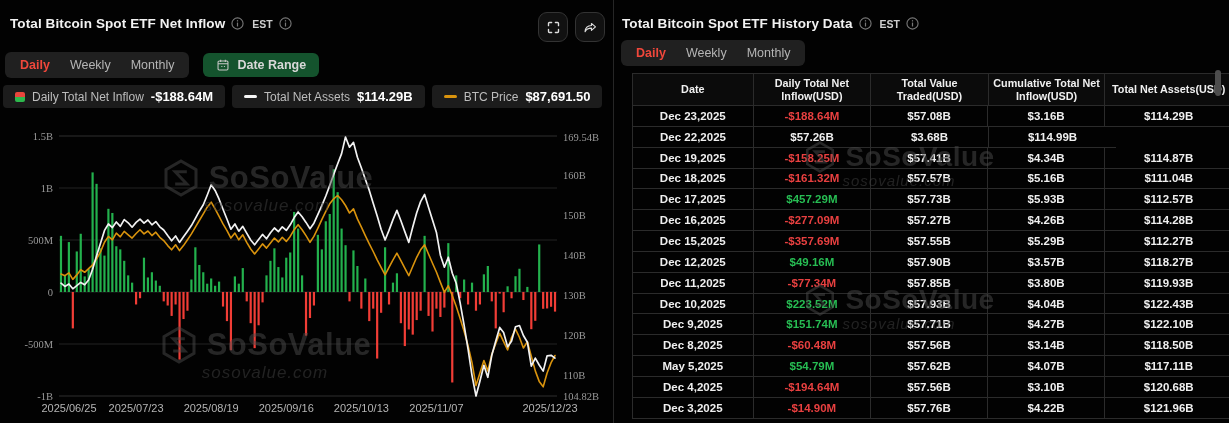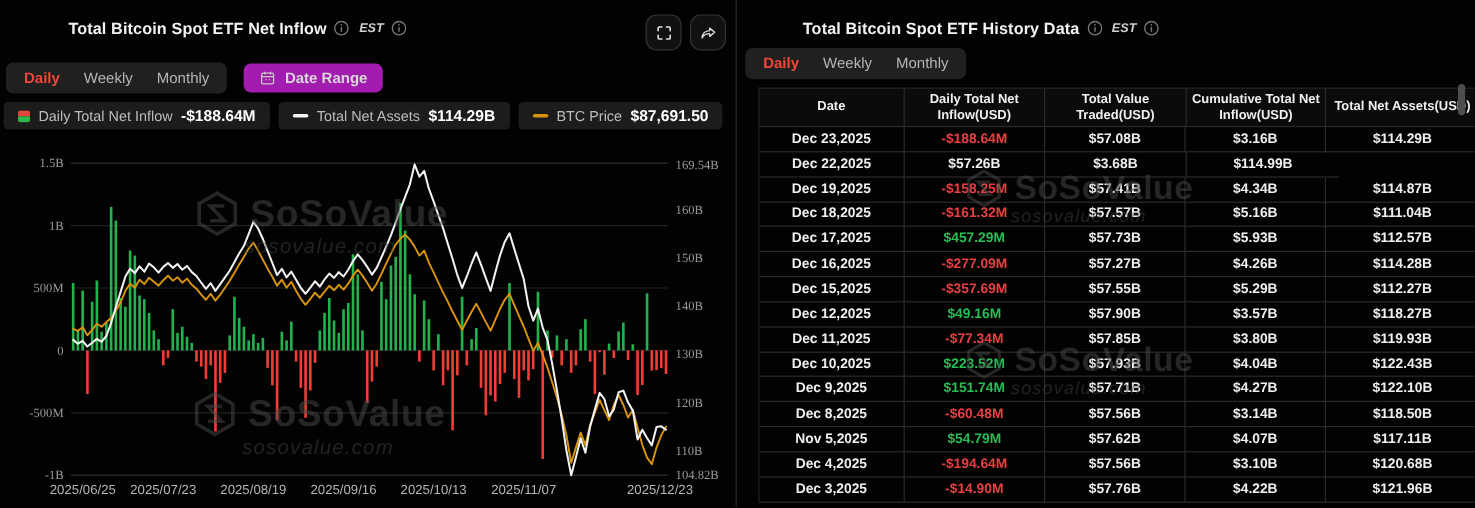--- a/index.html
+++ b/index.html
@@ -6,37 +6,37 @@
   html,body { background:#000; }
   body { font-family:"Liberation Sans", sans-serif; }
   .app { position:relative; width:1229px; height:423px; background:#020202; overflow:hidden; color:#e8e8e8; }
 
   
   .panel { position:absolute; top:0; height:423px; background:#020202; }
   .panel.left  { left:0; width:613px; }
   .panel.right { left:613px; width:696px; border-left:1px solid #262626; }
 
   
-  .panel-head { display:flex; align-items:flex-start; justify-content:space-between; padding:12px 8px 0 10px;margin-left:47px; }
+  .panel-head { display:flex; align-items:flex-start; justify-content:space-between; padding:12px 8px 0 10px; }
   .title-wrap { display:flex; align-items:center; gap:6px; padding-top:4px; }
   .panel-title { font-size:13.5px; font-weight:bold; color:#f2f2f2; letter-spacing:0.1px; }
-  .est { font-size:10.5px; font-weight:bold; color:#cfcfcf; margin-left:2px;font-style:italic; }
+  .est { font-size:10.5px; font-weight:bold; color:#cfcfcf; margin-left:2px; }
   .info-icon { display:inline-flex; color:#787878; }
   .info-icon svg { width:13px; height:13px; }
   .head-actions { display:flex; gap:7px; }
   .icon-btn { width:30px; height:30px; border-radius:9px; background:#111; border:1px solid #333;
               display:flex; align-items:center; justify-content:center; color:#dedede; cursor:pointer; }
   .icon-btn svg { width:15px; height:15px; }
 
   
   .controls-row { display:flex; align-items:center; gap:14px; padding:10px 0 0 5px; }
   .tab-group { display:inline-flex; align-items:center; background:#202020; border-radius:6px; padding:4px 6px; gap:2px; }
   .tab { font-size:12.5px; color:#b5b5b5; padding:2px 9px; cursor:pointer; border-radius:4px; white-space:nowrap; }
   .tab.active { color:#f0473b; font-weight:bold; }
-  .date-range { display:inline-flex; align-items:center; gap:7px; background:#a21caf; border:none;
+  .date-range { display:inline-flex; align-items:center; gap:7px; background:#14532d; border:none;
                 border-radius:6px; padding:5px 13px; color:#d8d8d8; font-size:12.5px; font-weight:bold;
                 font-family:inherit; cursor:pointer; }
   .date-range svg { width:14px; height:14px; color:#c9c9c9; }
 
   
   .legend-row { display:flex; gap:7px; padding:7px 0 0 3px; }
   .legend-chip { display:inline-flex; align-items:center; gap:7px; background:#1c1c1c; border-radius:4px; padding:4px 12px; }
   .legend-swatch { width:10px; height:10px; border-radius:2px; overflow:hidden; display:flex; flex-direction:column; flex:none; }
   .legend-swatch span { flex:1; }
   .legend-dash { width:13px; height:3px; border-radius:2px; flex:none; }
@@ -460,21 +460,21 @@
             <div class="td c4">$122.10B</div>
           </div>
           <div class="t-row">
             <div class="td c0">Dec 8,2025</div>
             <div class="td c1 neg">-$60.48M</div>
             <div class="td c2">$57.56B</div>
             <div class="td c3">$3.14B</div>
             <div class="td c4">$118.50B</div>
           </div>
           <div class="t-row">
-            <div class="td c0">Nov 5,2025</div>
+            <div class="td c0">May 5,2025</div>
             <div class="td c1 pos">$54.79M</div>
             <div class="td c2">$57.62B</div>
             <div class="td c3">$4.07B</div>
             <div class="td c4">$117.11B</div>
           </div>
           <div class="t-row">
             <div class="td c0">Dec 4,2025</div>
             <div class="td c1 neg">-$194.64M</div>
             <div class="td c2">$57.56B</div>
             <div class="td c3">$3.10B</div>

